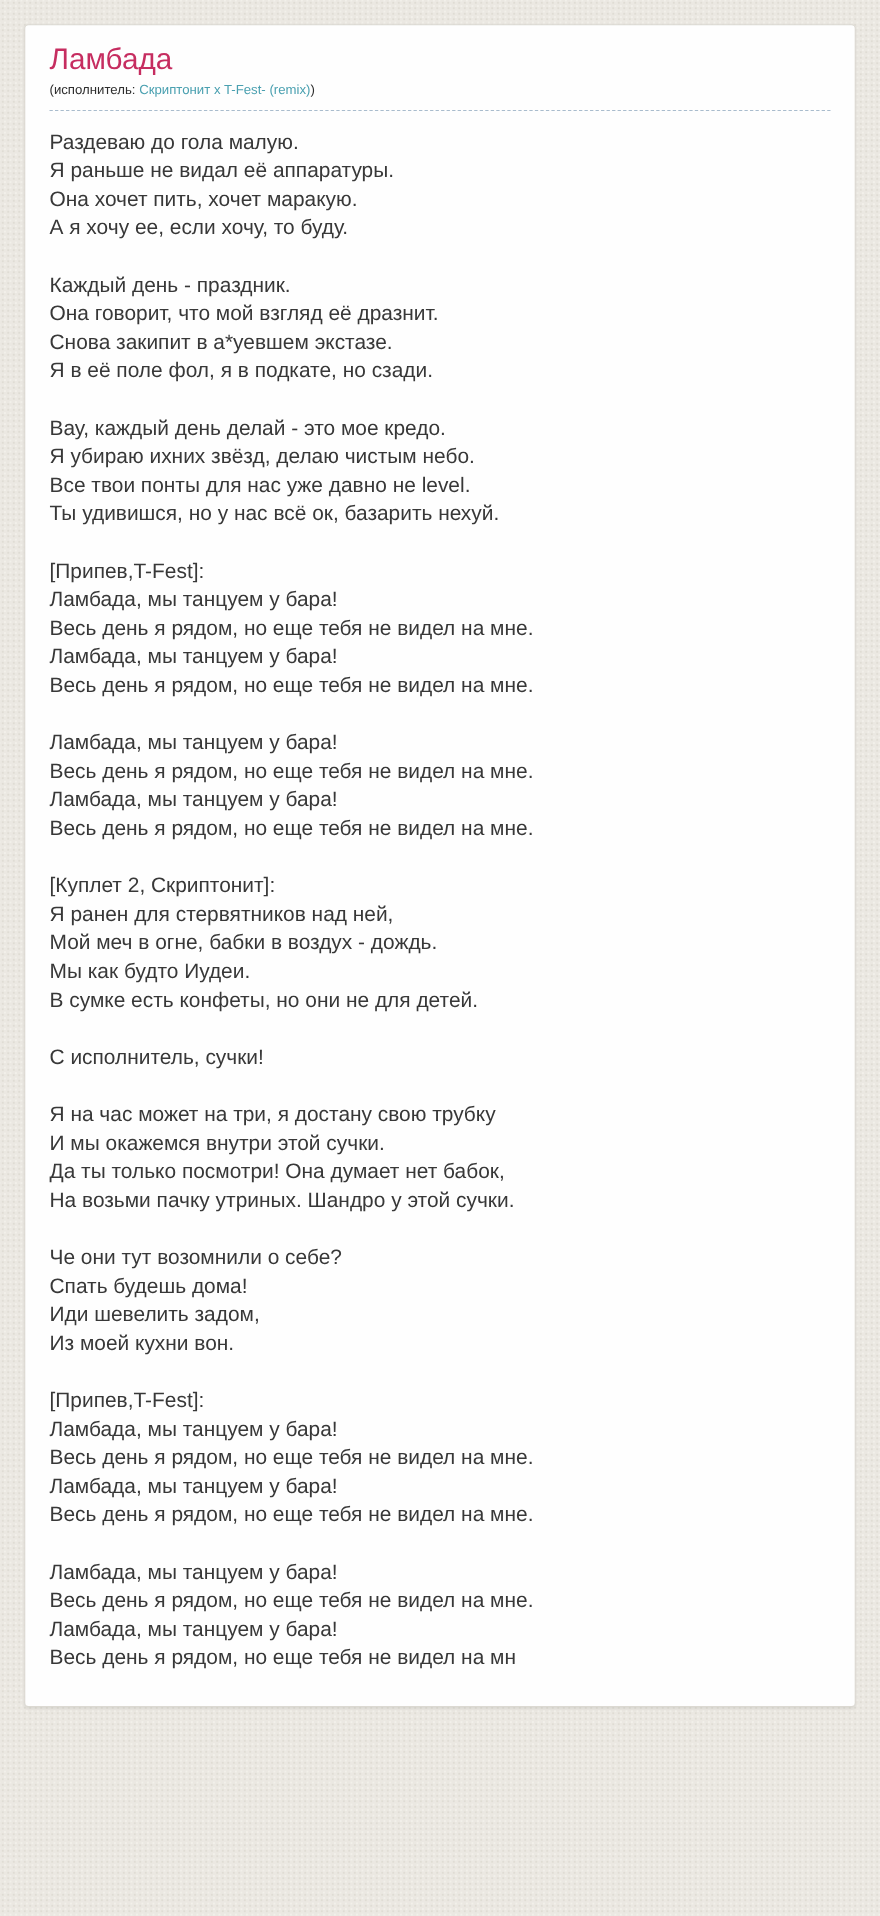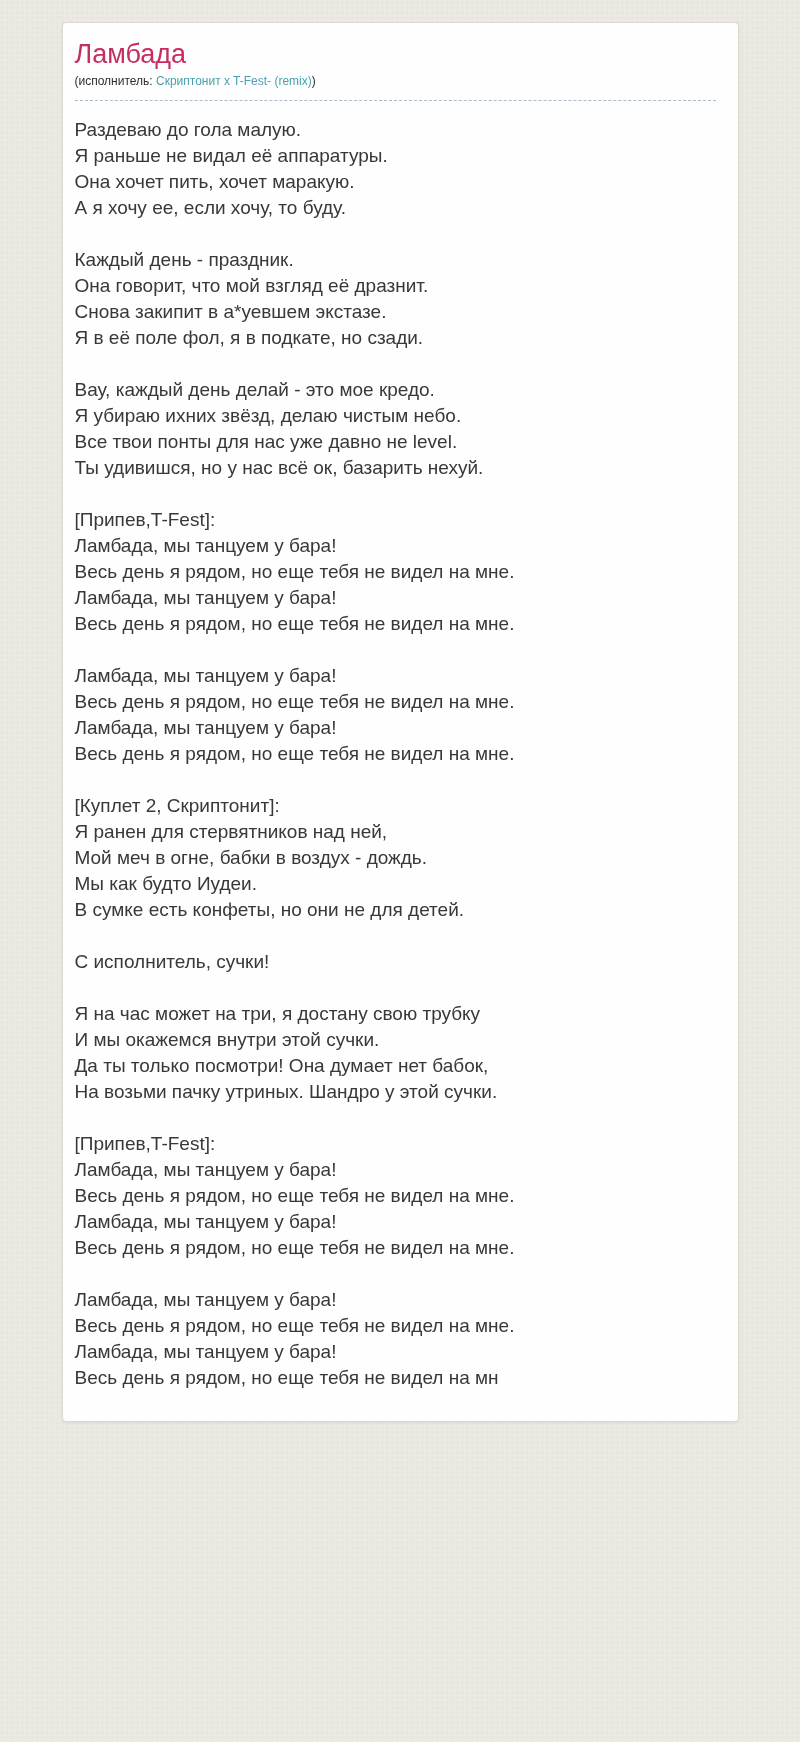--- a/index.html
+++ b/index.html
@@ -12,27 +12,27 @@
     font-family: "Liberation Sans", sans-serif;
     background-color: #ebe8e2;
     background-image:
       radial-gradient(#dfdcd4 0.8px, transparent 1px),
       radial-gradient(#f2f0ea 0.8px, transparent 1px);
     background-size: 5px 5px, 5px 5px;
     background-position: 0 0, 2px 3px;
   }
   .card {
     box-sizing: border-box;
-    width: 677px;
+    width: 756px;
     margin: 22px auto 0 auto;
     background: #fefefe;
     border: 1px solid #dcd9d2;
     border-radius: 4px;
     box-shadow: 0 1px 3px rgba(0,0,0,0.07);
-    padding: 16px 22px 30px 12px;
+    padding: 16px 22px 30px 22px;
   }
   h1.song-title {
     margin: 0;
     font-size: 27px;
     font-weight: normal;
     line-height: 30px;
     color: #c62d60;
     letter-spacing: 0;
   }
   .artist-line {
@@ -73,16 +73,17 @@
 
   <div class="lyrics">
       <p>Раздеваю до гола малую.<br>Я раньше не видал её аппаратуры.<br>Она хочет пить, хочет маракую.<br>А я хочу ее, если хочу, то буду.</p>
       <p>Каждый день - праздник.<br>Она говорит, что мой взгляд её дразнит.<br>Снова закипит в а*уевшем экстазе.<br>Я в её поле фол, я в подкате, но сзади.</p>
       <p>Вау, каждый день делай - это мое кредо.<br>Я убираю ихних звёзд, делаю чистым небо.<br>Все твои понты для нас уже давно не level.<br>Ты удивишся, но у нас всё ок, базарить нехуй.</p>
       <p>[Припев,T-Fest]:<br>Ламбада, мы танцуем у бара!<br>Весь день я рядом, но еще тебя не видел на мне.<br>Ламбада, мы танцуем у бара!<br>Весь день я рядом, но еще тебя не видел на мне.</p>
       <p>Ламбада, мы танцуем у бара!<br>Весь день я рядом, но еще тебя не видел на мне.<br>Ламбада, мы танцуем у бара!<br>Весь день я рядом, но еще тебя не видел на мне.</p>
       <p>[Куплет 2, Скриптонит]:<br>Я ранен для стервятников над ней,<br>Мой меч в огне, бабки в воздух - дождь.<br>Мы как будто Иудеи.<br>В сумке есть конфеты, но они не для детей.</p>
       <p>С исполнитель, сучки!</p>
       <p>Я на час может на три, я достану свою трубку<br>И мы окажемся внутри этой сучки.<br>Да ты только посмотри! Она думает нет бабок,<br>На возьми пачку утриных. Шандро у этой сучки.</p>
+      <p>Че они тут возомнили о себе?<br>Спать будешь дома!<br>Иди шевелить задом,<br>Из моей кухни вон.</p>
       <p>[Припев,T-Fest]:<br>Ламбада, мы танцуем у бара!<br>Весь день я рядом, но еще тебя не видел на мне.<br>Ламбада, мы танцуем у бара!<br>Весь день я рядом, но еще тебя не видел на мне.</p>
       <p>Ламбада, мы танцуем у бара!<br>Весь день я рядом, но еще тебя не видел на мне.<br>Ламбада, мы танцуем у бара!<br>Весь день я рядом, но еще тебя не видел на мн</p>
     </div>
 </div>
 
 </body></html>

